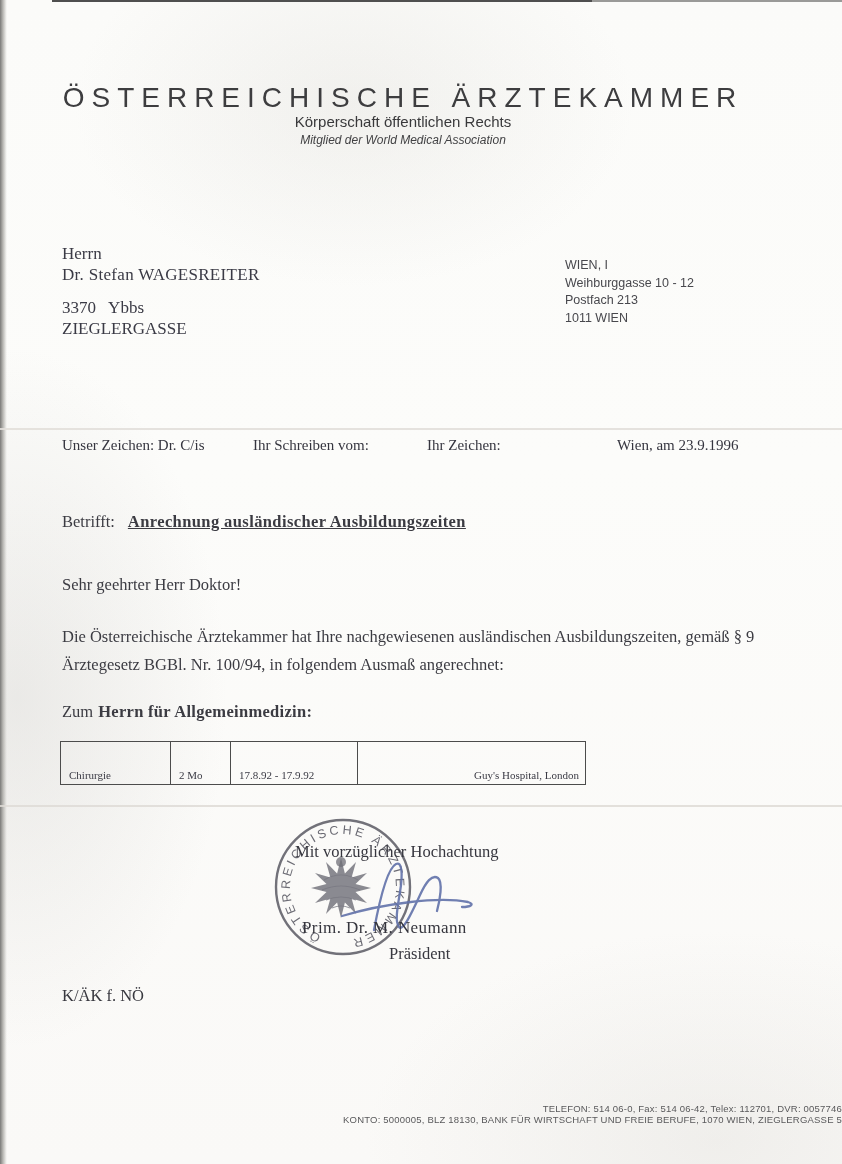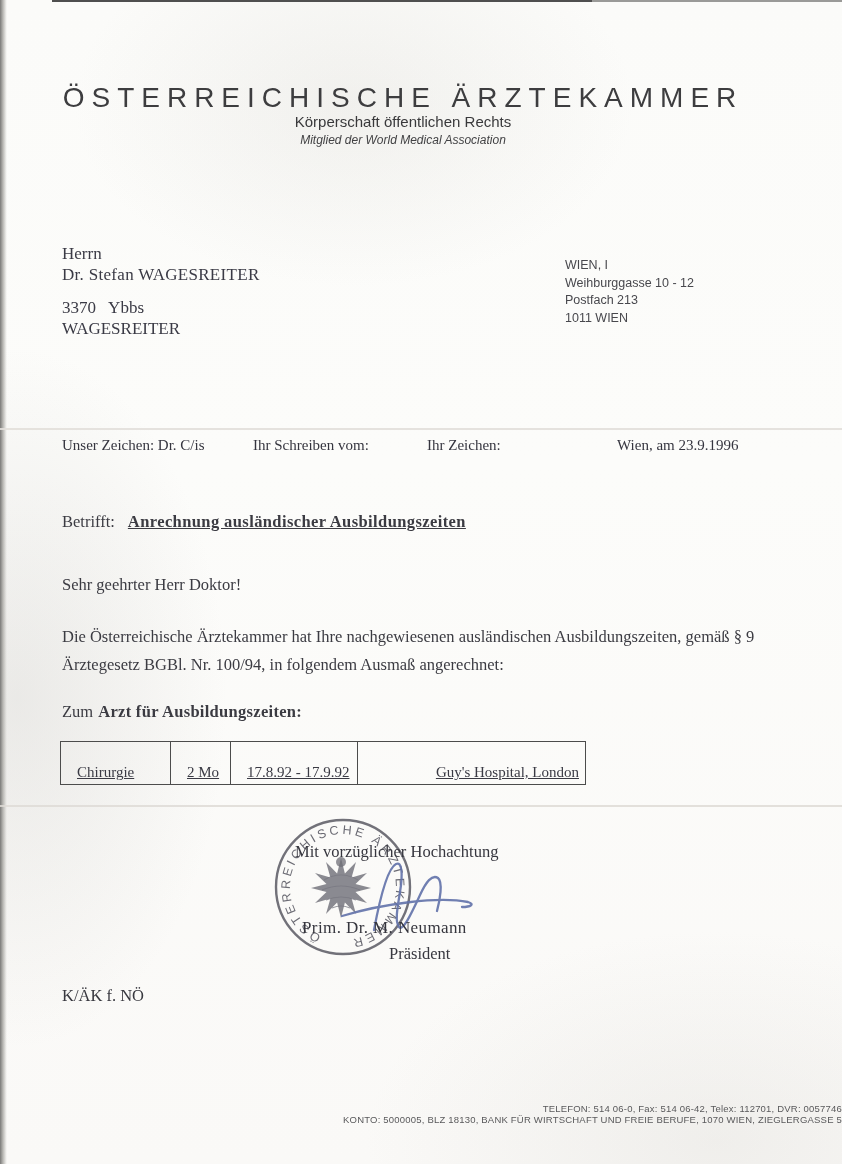--- a/index.html
+++ b/index.html
@@ -71,24 +71,23 @@
   .bodytext { left:62px; top:623px; width:740px; font-size:16.5px; line-height:27.5px; }
 
   .qualification { left:62px; top:702px; font-size:16.5px; }
   .qualification .emph { font-weight:bold; margin-left:5px; letter-spacing:0.3px; }
 
   
   .acct-table { left:60px; top:741px; border-collapse:collapse; table-layout:fixed; }
   .acct-table td {
     border:1.6px solid #4c4c4c;
     height:43px; vertical-align:bottom;
-    padding:0 6px 3px 16px;
-    font-size:15px; color:#3a3a44;
+    padding:0 6px 3px 8px;
+    font-size:11px; color:#3a3a44;
     white-space:nowrap;
-    text-decoration:underline;
   }
   .c0{width:110px;} .c1{width:60px;} .c2{width:127px;} .c3{width:228px;text-align:right;}
 
   
   .stamp { left:266px; top:810px; width:154px; height:154px; opacity:.82; }
   .closing-salute { left:295px; top:842px; font-size:16.5px; color:#37373f; }
   .signature { left:330px; top:850px; width:160px; height:95px; }
   .closing-name  { left:302px; top:918px; font-size:17px; color:#35353d; letter-spacing:0.4px;text-align:center; }
   .closing-title { left:389px; top:944px; font-size:16.5px; color:#37373f; }
 
@@ -112,21 +111,21 @@
 
   <div class="abs hdr-title">ÖSTERREICHISCHE ÄRZTEKAMMER</div>
   <div class="abs hdr-sub">Körperschaft öffentlichen Rechts</div>
   <div class="abs hdr-sub2">Mitglied der World Medical Association</div>
 
   <div class="abs recipient">
     <div class="ln">Herrn</div>
     <div class="ln ln2">Dr. Stefan WAGESREITER</div>
     <div class="gap"></div>
     <div class="ln">3370   Ybbs</div>
-    <div class="ln">WAGESREITER</div>
+    <div class="ln">ZIEGLERGASSE</div>
   </div>
 
   <div class="abs sender">
     <div class="ln">WIEN, I</div>
     <div class="ln">Weihburggasse 10 - 12</div>
     <div class="ln">Postfach 213</div>
     <div class="ln">1011 WIEN</div>
   </div>
 
   <div class="abs refrow">
@@ -138,21 +137,21 @@
 
   <div class="abs subject">
     <span>Betrifft:</span><span class="emph">Anrechnung ausländischer Ausbildungszeiten</span>
   </div>
 
   <div class="abs salutation">Sehr geehrter Herr Doktor!</div>
 
   <div class="abs bodytext">Die Österreichische Ärztekammer hat Ihre nachgewiesenen ausländischen Ausbildungszeiten, gemäß § 9 Ärztegesetz BGBl. Nr. 100/94, in folgendem Ausmaß angerechnet:</div>
 
   <div class="abs qualification">
-    <span>Zum</span><span class="emph">Arzt für Ausbildungszeiten:</span>
+    <span>Zum</span><span class="emph">Herrn für Allgemeinmedizin:</span>
   </div>
 
   <table class="abs acct-table">
     <tbody>
         <tr>
       <td class="c0">Chirurgie</td>
       <td class="c1">2 Mo</td>
       <td class="c2">17.8.92 - 17.9.92</td>
       <td class="c3">Guy's Hospital, London</td>
     </tr>

